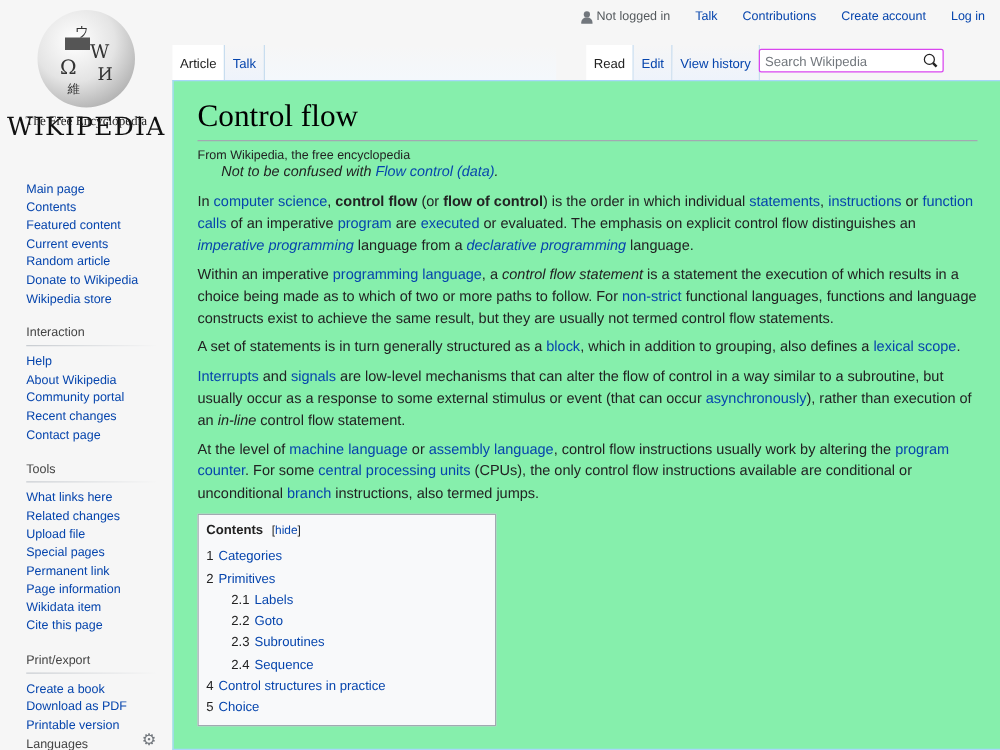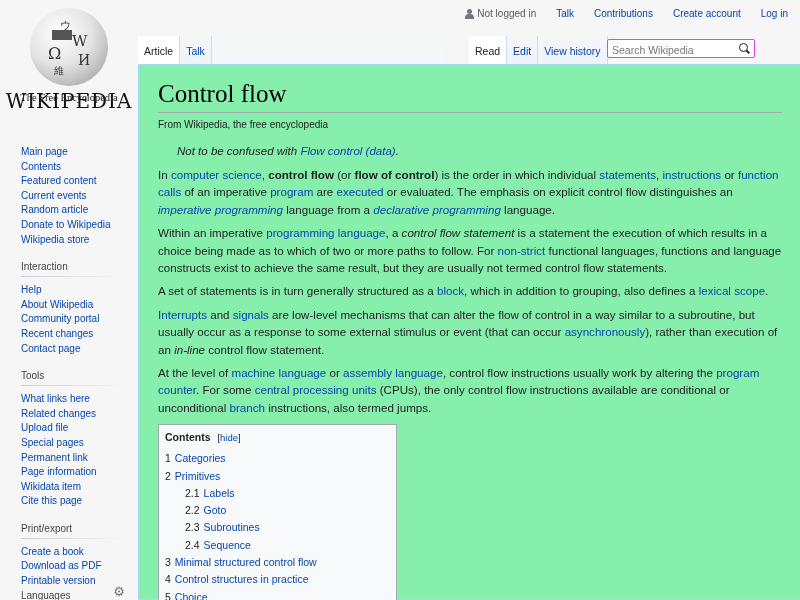--- a/index.html
+++ b/index.html
@@ -47,21 +47,21 @@
   .search { position: absolute; left: 607px; top: 39px; width: 148px; height: 19px; background: #fff; border: 1px solid #d946ef; border-radius: 2px; }
   .search input { border: none; outline: none; width: 160px; height: 17px; padding-left: 4px; font-size: 10.5px; font-family: "Liberation Sans", sans-serif; color: #222; background: transparent; }
   .search input::placeholder { color: #72777d; }
   .search-icon { position: absolute; right: 4px; top: 3px; width: 11px; height: 11px; }
   .search-icon::before { content: ""; position: absolute; left: 0; top: 0; width: 7px; height: 7px; border: 1.5px solid #222; border-radius: 50%; }
   .search-icon::after { content: ""; position: absolute; left: 7px; top: 8px; width: 4px; height: 1.6px; background: #222; transform: rotate(45deg); }
 
   
   .content { position: absolute; left: 138px; top: 64px; width: 662px; height: 536px; background: #86efac; border: 1px solid #a7d7f9; border-right: none; padding: 14px 0 0 19px; }
   .title { font-family: "Liberation Serif", serif; font-size: 25px; font-weight: normal; color: #000; line-height: 30px; border-bottom: 1px solid #a2a9b1; width: 624px; padding-bottom: 3px; margin-bottom: 6px; }
-  .tagline-sub { font-size: 10px; color: #222; margin-bottom: 13px; }
+  .tagline-sub { font-size: 10px; color: #222; }
   .hatnote { font-style: italic; font-size: 11.5px; padding-left: 19px; margin-bottom: 6px; line-height: 17px; }
   .body p { font-size: 11.6px; line-height: 17.4px; margin-bottom: 6px; width: 630px; color: #222; }
   .toc { display: inline-block; border: 1px solid #a2a9b1; background: #f8f9fa; padding: 6px 6px 4px 6px; width: 239px; margin-top: 2px; }
   .toc-title { font-size: 10.5px; margin-bottom: 7px; }
   .toc-title b { font-weight: bold; }
   .toc-hide { font-size: 9.5px; margin-left: 4px; }
   .toc ul { list-style: none; }
   .toc li { font-size: 10.5px; line-height: 17.3px; }
   .toc li.sub { padding-left: 20px; }
   .tocnum { color: #222; margin-right: 4px; }
@@ -182,19 +182,18 @@
         <b>Contents</b>
         <span class="toc-hide"><span>[</span><a>hide</a><span>]</span></span>
       </div>
       <ul>
         <li><a><span class="tocnum">1</span><span>Categories</span></a></li>
         <li><a><span class="tocnum">2</span><span>Primitives</span></a></li>
         <li class="sub"><a><span class="tocnum">2.1</span><span>Labels</span></a></li>
         <li class="sub"><a><span class="tocnum">2.2</span><span>Goto</span></a></li>
         <li class="sub"><a><span class="tocnum">2.3</span><span>Subroutines</span></a></li>
         <li class="sub"><a><span class="tocnum">2.4</span><span>Sequence</span></a></li>
-        <li><a><span class="tocnum">3</span><span>Minimal structured control flow</span></a></li>
         <li><a><span class="tocnum">4</span><span>Control structures in practice</span></a></li>
         <li><a><span class="tocnum">5</span><span>Choice</span></a></li>
       </ul>
     </div>
   </div>
 </div>
 
 </body></html>

